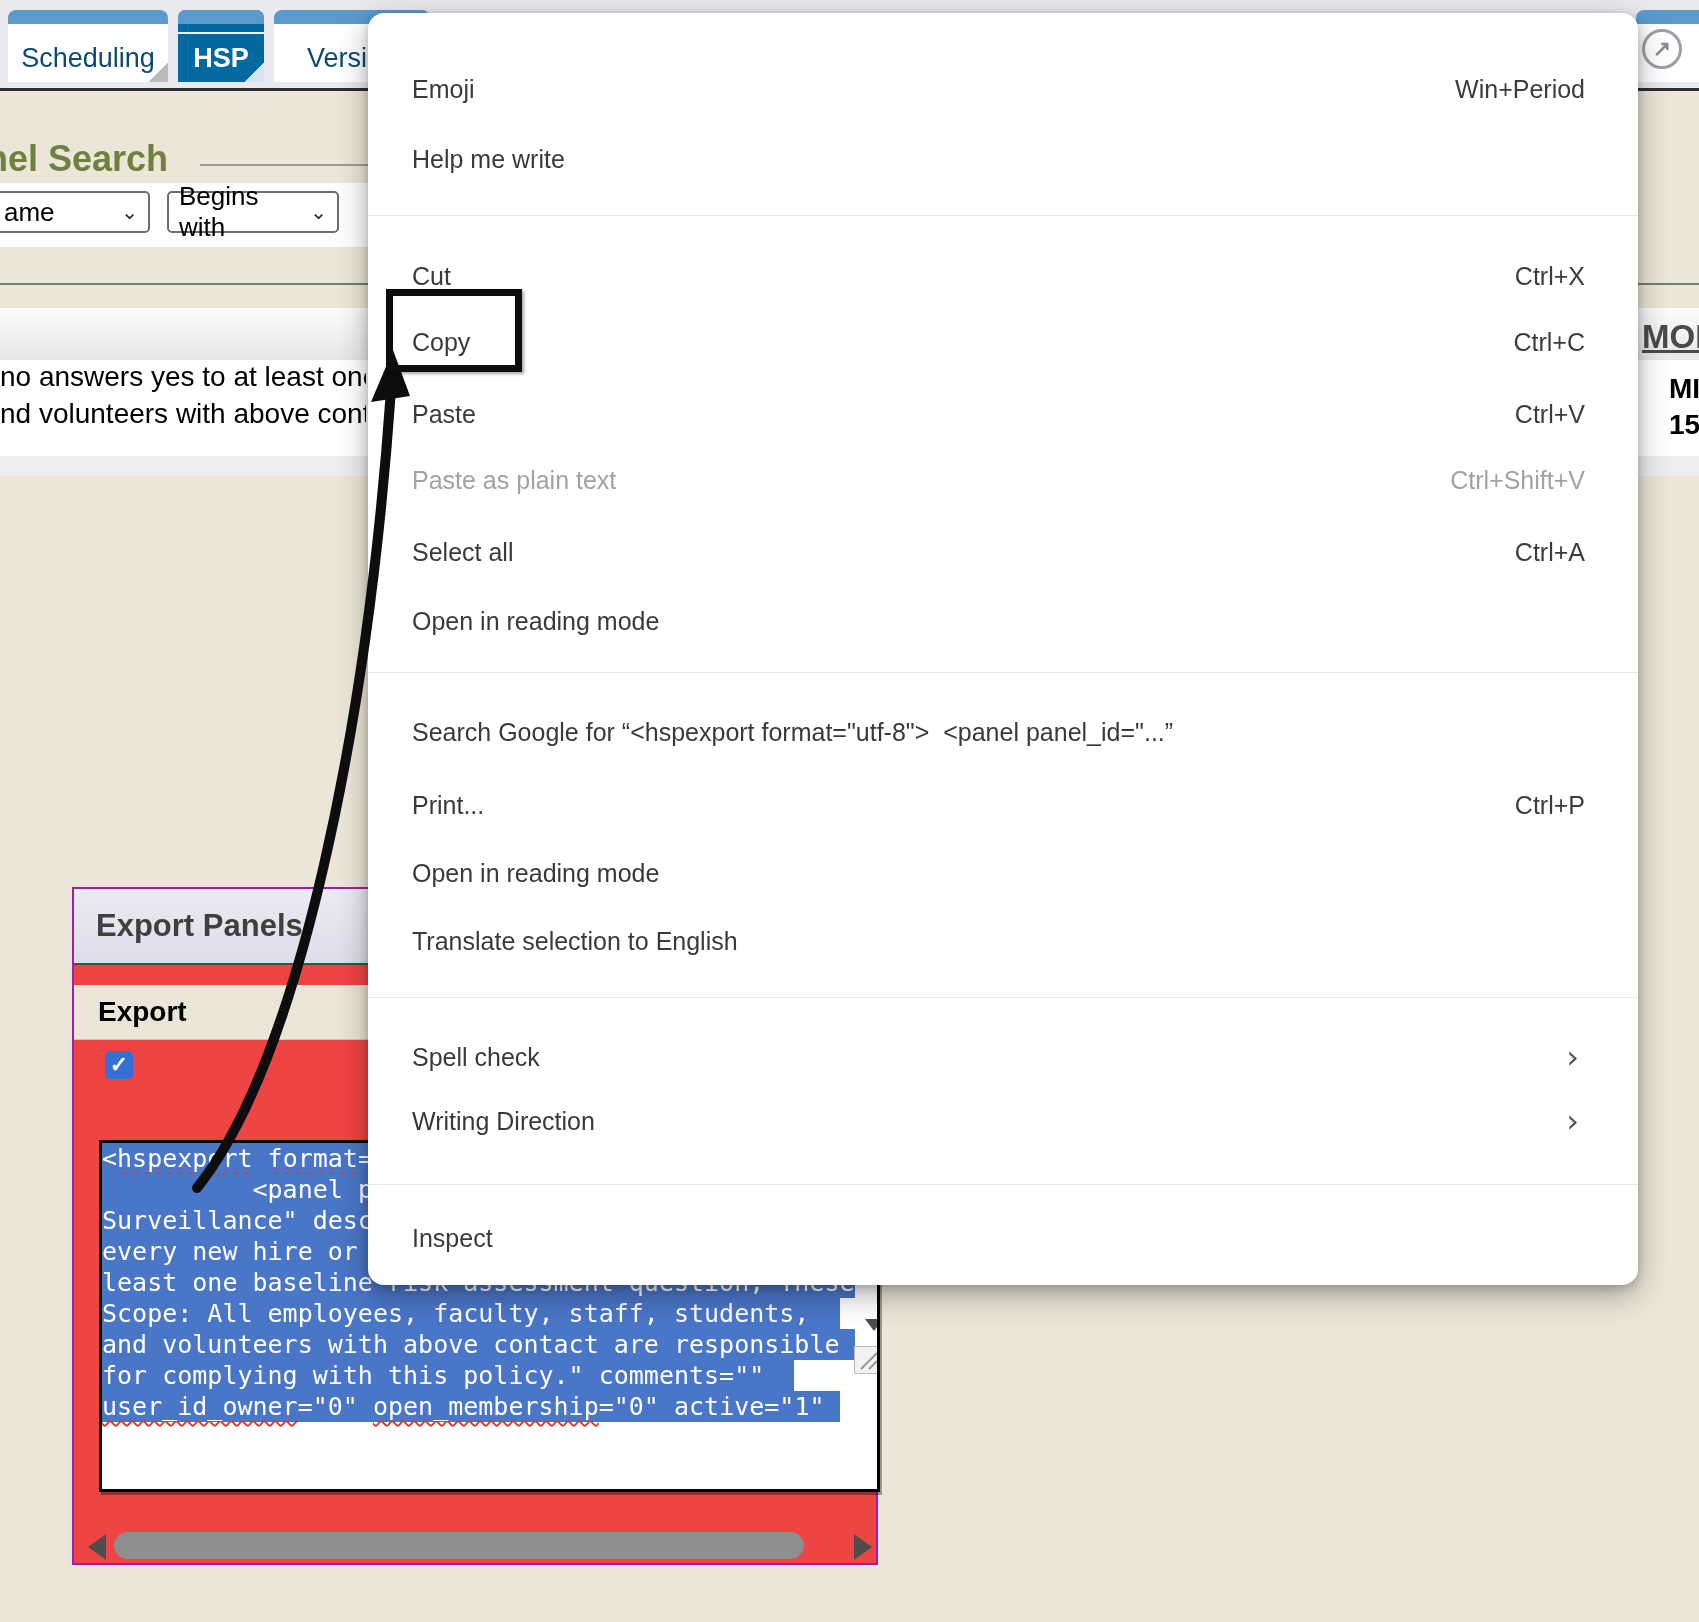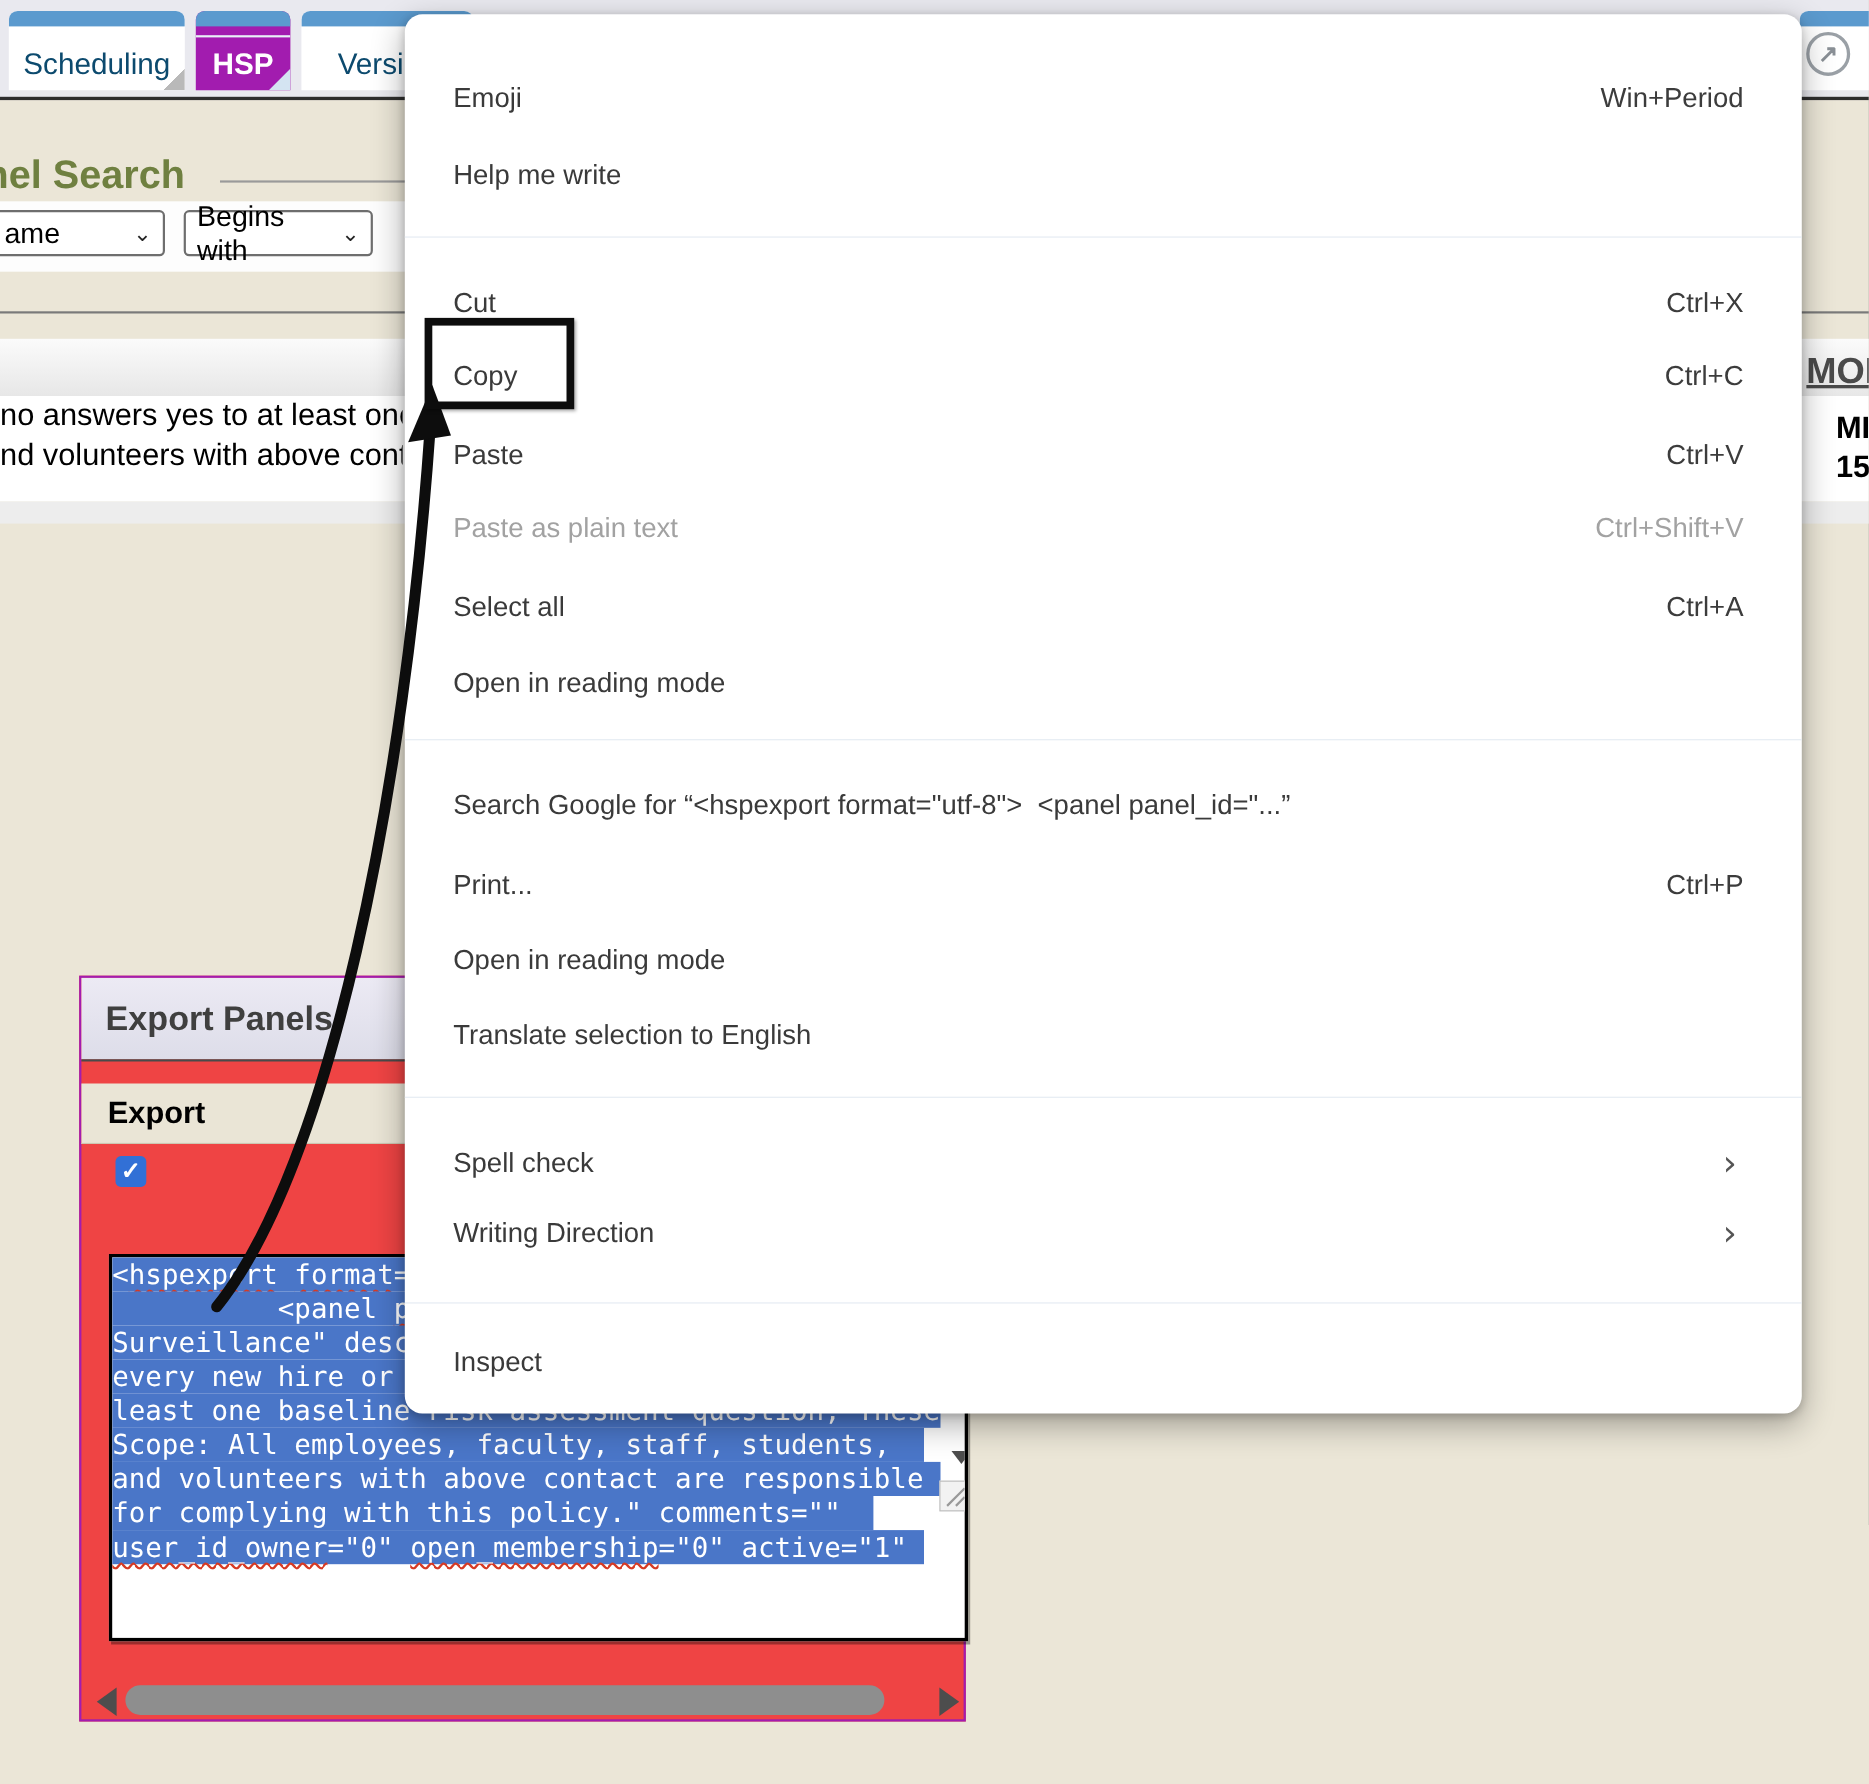--- a/index.html
+++ b/index.html
@@ -7,21 +7,21 @@
          background:#ebe6d7;font-family:"Liberation Sans",sans-serif;}
   
   .tabbar{position:absolute;left:0;top:0;width:1699px;height:88px;background:#e9e9ef;
           border-bottom:3px solid #2e2e2e;}
   .tab{position:absolute;top:10px;height:72px;background:#fff;border-radius:8px 8px 0 0;overflow:hidden;}
   .tab .strip{position:absolute;left:0;top:0;right:0;height:14px;background:#5b9ace;}
   .tab .lbl{position:absolute;left:0;right:0;top:24px;bottom:0;display:flex;align-items:center;
             justify-content:center;font-size:27px;color:#0c4a6e;}
   .tab .fold{position:absolute;right:0;bottom:0;width:20px;height:20px;
              background:linear-gradient(315deg,#b9b9b9 0 48%,transparent 50%);}
-  .tab.active{background:#a21caf;}
+  .tab.active{background:#0369a1;}
   .tab.active .lbl{color:#fff;font-weight:bold;border-top:2px solid #e8f1f8;top:22px;}
   .tab.active .fold{background:linear-gradient(315deg,#d4e4f2 0 48%,transparent 50%);}
   .circle-icon{position:absolute;display:flex;align-items:center;justify-content:center;
                width:34px;height:34px;border:3px solid #9aa0a6;border-radius:50%;
                color:#8a9096;font-size:22px;font-weight:bold;}
   
   .ps-heading{position:absolute;left:-14px;top:138px;font-size:36px;font-weight:bold;color:#6f8040;}
   .ps-rule{position:absolute;left:200px;top:164px;width:300px;height:2px;background:#9a9a9a;}
   .ps-whitestrip{position:absolute;left:0;top:183px;width:500px;height:64px;background:#fdfdfd;}
   .fake-select{position:absolute;top:191px;height:42px;background:#fff;border:2px solid #6e6e6e;

